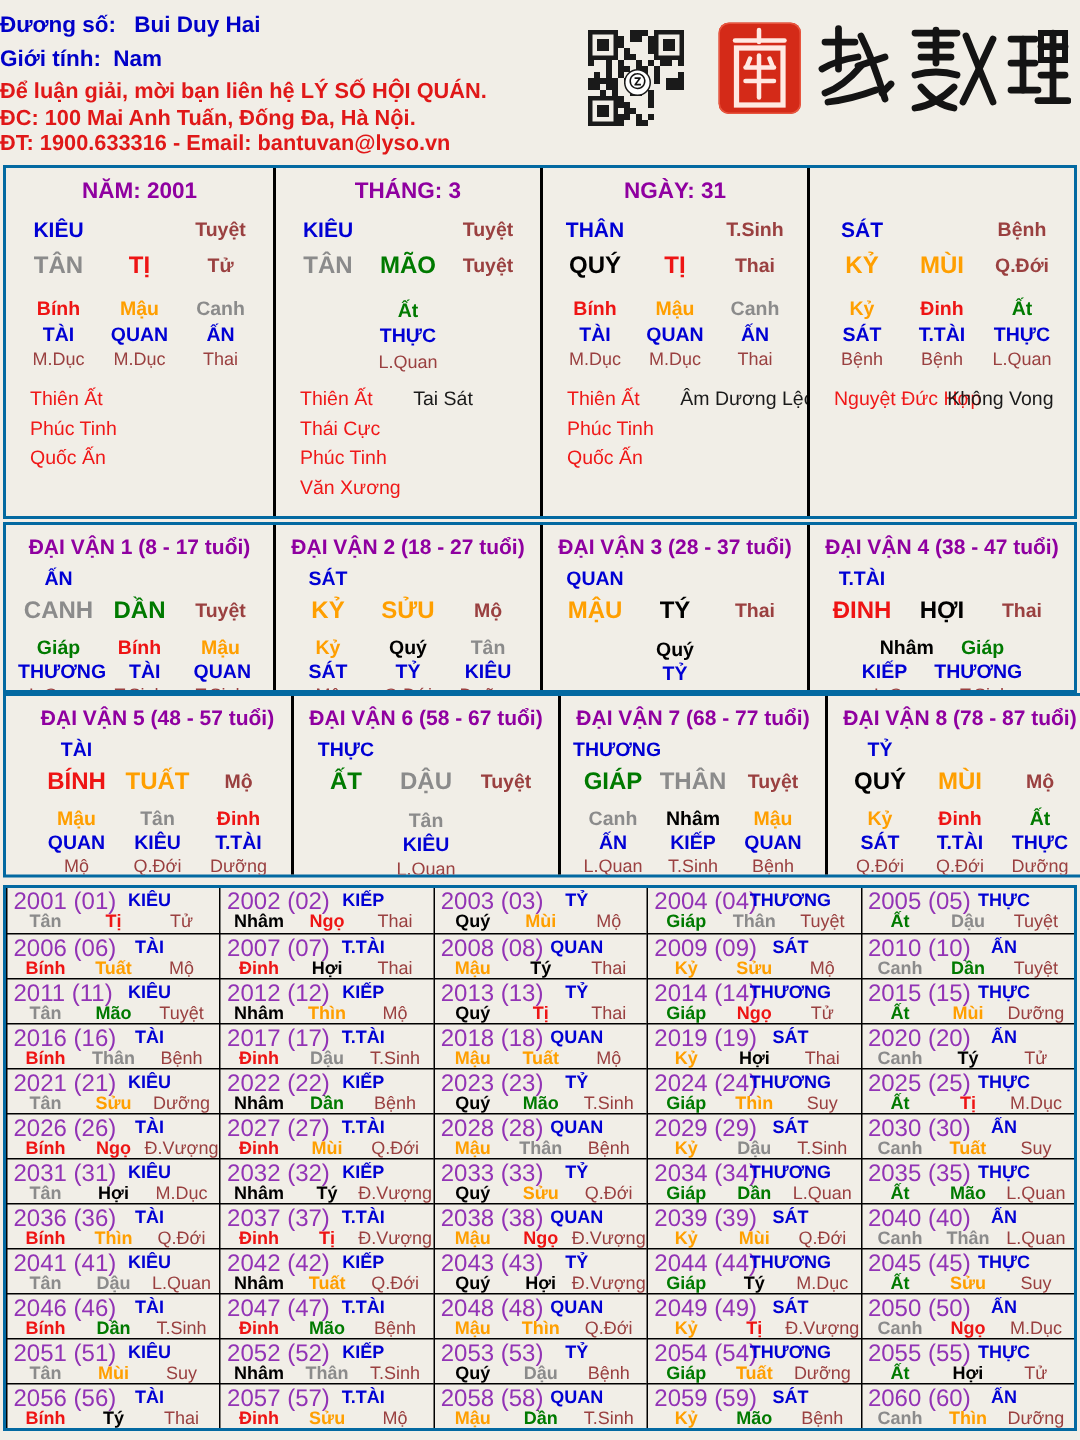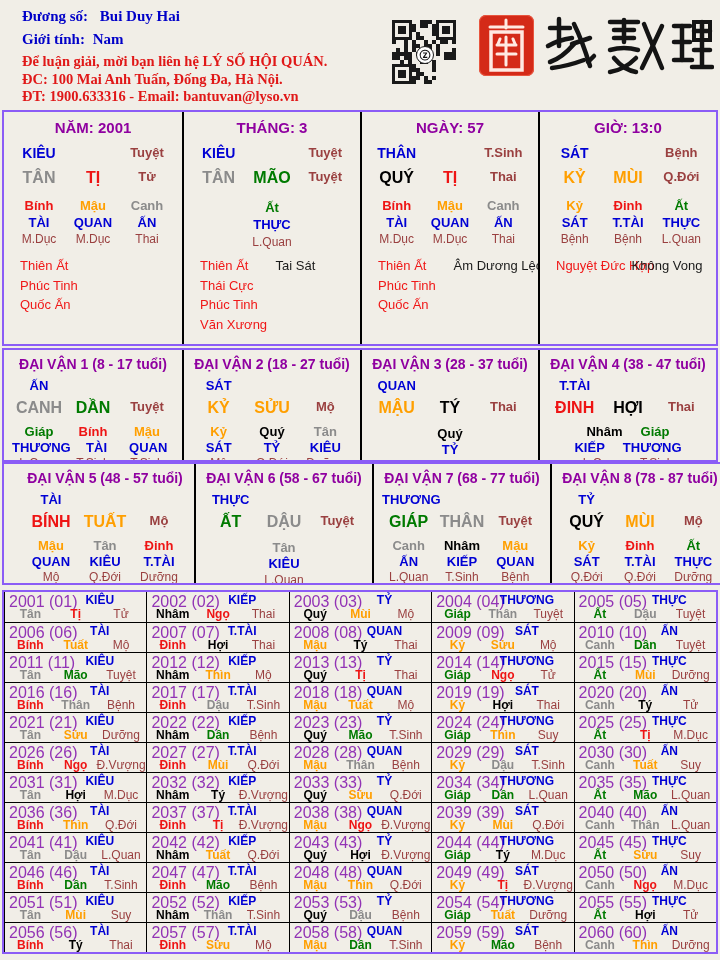--- a/index.html
+++ b/index.html
@@ -3,35 +3,35 @@
 <meta charset="utf-8">
 <style>
   html,body{margin:0;padding:0;}
   body{width:720px;height:960px;background:#f1eee7;font-family:"Liberation Sans",sans-serif;position:relative;overflow:hidden;}
   .abs{position:absolute;}
   
   .c-metal{color:#8b8b8b}.c-wood{color:#007a00}.c-fire{color:#ee1414}.c-earth{color:#ff9f00}.c-water{color:#000}
   .c-god{color:#0000d4}.c-stage{color:#9a4040}.c-star{color:#f01818}.c-note{color:#1a1a1a}
   .b{font-weight:bold}
   
-  .hline{position:absolute;left:22px;white-space:nowrap;font-weight:bold;font-family:Liberation Serif, serif;}
+  .hline{position:absolute;left:0;white-space:nowrap;font-weight:bold;}
   .hblue{color:#0000c8;font-size:15px;}
   .hred{color:#e01818;font-size:14.5px;}
   
   .qr{position:absolute;left:392px;top:20px;width:64px;height:68px;background:#f1eee7;}
   .qr .cellrow{display:flex;}
   .qr .qc{width:4px;height:4px;}
   .qc.on{background:#1a1a1a;}
   .finder{position:absolute;width:14px;height:14px;border:3px solid #1a1a1a;background:#f1eee7;}
   .finder::after{content:"";position:absolute;left:3px;top:3px;width:8px;height:8px;background:#1a1a1a;}
   .qrz{position:absolute;left:24px;top:26px;width:16px;height:16px;background:#fff;border:1px solid #1a1a1a;border-radius:50%;font-size:11px;font-weight:bold;text-align:center;line-height:16px;color:#111;}
   
   .seal{position:absolute;left:479px;top:15px;width:55px;height:61px;background:#d42a18;border-radius:7px;box-shadow:0 0 0 1px #e8553f inset;}
   
-  .tbl{position:absolute;left:2px;border:2px solid #8b5cf6;display:grid;background:transparent;}
+  .tbl{position:absolute;left:2px;border:2px solid #0369a1;display:grid;background:transparent;}
   .cell{position:relative;border-left:2px solid #000;overflow:hidden;}
   .cell:first-child,.cell.nol{border-left:none;}
   .prow{position:absolute;left:8px;right:8px;display:grid;grid-template-columns:1fr 1fr 1fr;white-space:nowrap;}
   .prow span{justify-self:center;}
   .crow{position:absolute;left:0;right:0;text-align:center;white-space:nowrap;}
   .frow{position:absolute;left:0;right:0;display:flex;justify-content:center;gap:18px;white-space:nowrap;}
   .ptitle{position:absolute;left:0;right:0;top:7px;text-align:center;color:#8f00a0;font-weight:bold;font-size:15px;white-space:nowrap;}
   .dvtitle{top:6px;font-size:14px;}
   .rowA{top:33px}.rowB{top:57px}.rowC{top:86px}.rowD{top:103px}.rowE{top:120px}
   .dv .rowA{top:28px}.dv .rowB{top:49px}.dv .rowC{top:74px}.dv .rowD{top:90px}.dv .rowE{top:106px}
@@ -468,21 +468,21 @@
         <div class="c-star">Thiên Ất</div>
         <div class="c-star">Thái Cực</div>
         <div class="c-star">Phúc Tinh</div>
         <div class="c-star">Văn Xương</div>
       </div>
       <div class="notes">
         <div class="c-note">Tai Sát</div>
       </div>
     </div>
     <div class="cell">
-      <div class="ptitle">NGÀY: 57</div>
+      <div class="ptitle">NGÀY: 31</div>
       <div class="prow rowA">
         <span class="c-god f14">THÂN</span>
         <span></span>
         <span class="c-stage f13">T.Sinh</span>
       </div>
       <div class="prow rowB">
         <span class="c-water f16">QUÝ</span>
         <span class="c-fire f16">TỊ</span>
         <span class="c-stage f13">Thai</span>
       </div>
@@ -504,21 +504,20 @@
       <div class="stars">
         <div class="c-star">Thiên Ất</div>
         <div class="c-star">Phúc Tinh</div>
         <div class="c-star">Quốc Ấn</div>
       </div>
       <div class="notes">
         <div class="c-note">Âm Dương Lệch</div>
       </div>
     </div>
     <div class="cell">
-      <div class="ptitle">GIỜ: 13:0</div>
       <div class="prow rowA">
         <span class="c-god f14">SÁT</span>
         <span></span>
         <span class="c-stage f13">Bệnh</span>
       </div>
       <div class="prow rowB">
         <span class="c-earth f16">KỶ</span>
         <span class="c-earth f16">MÙI</span>
         <span class="c-stage f13">Q.Đới</span>
       </div>

